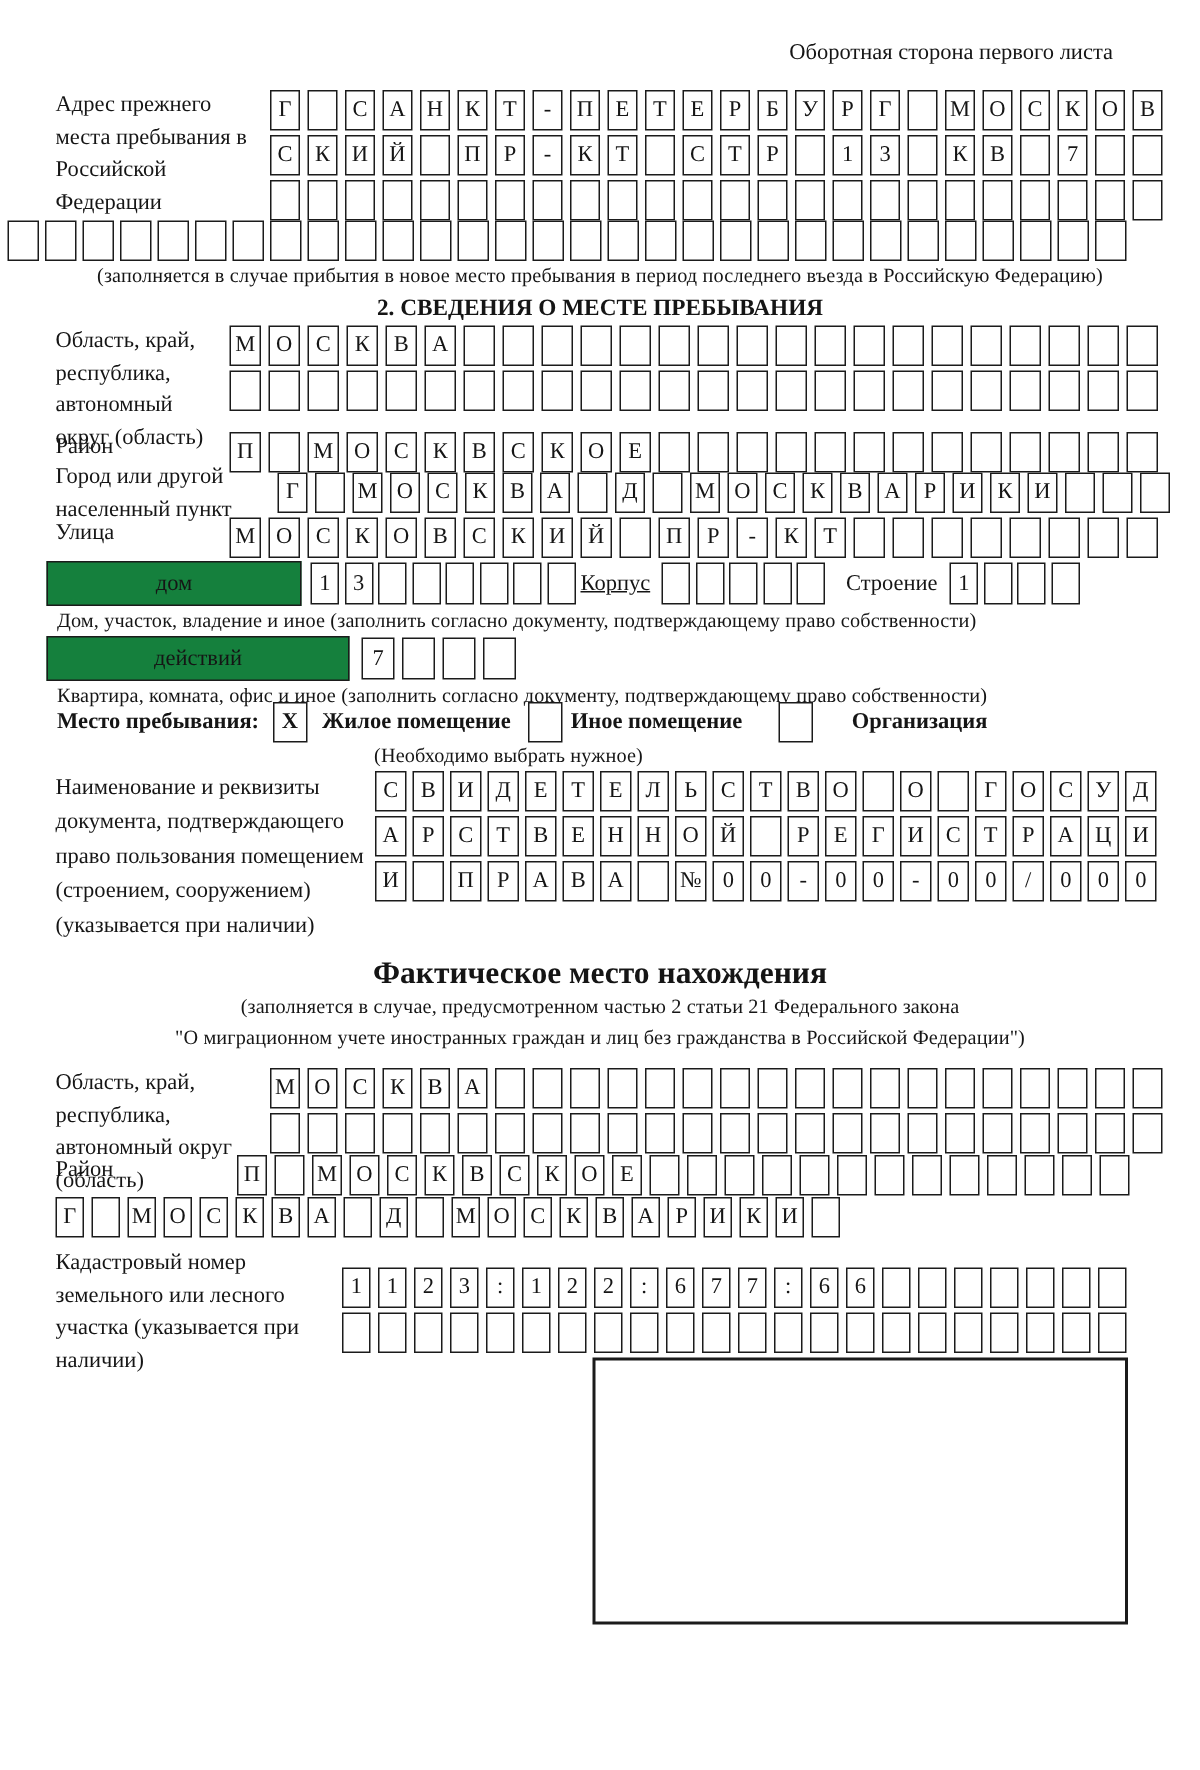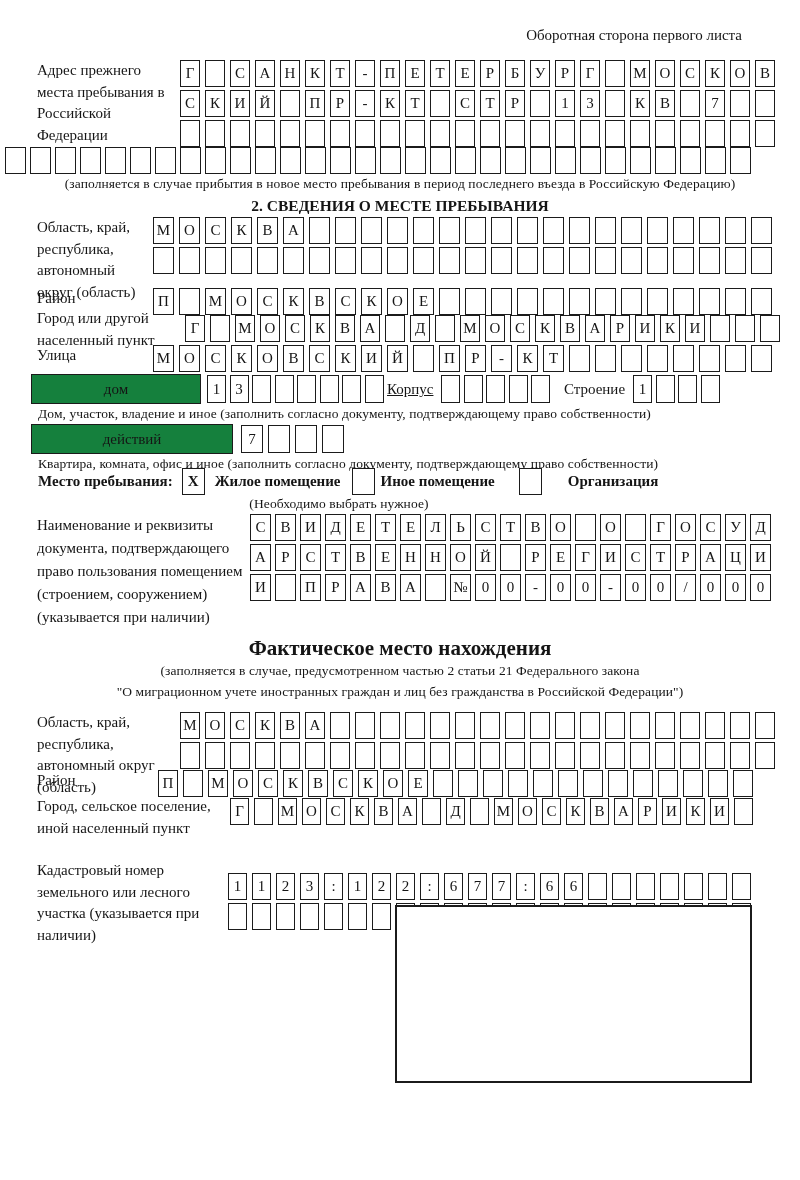--- a/index.html
+++ b/index.html
@@ -537,21 +537,20 @@
         <span class="cell"></span>
         <span class="cell"></span>
         <span class="cell"></span>
         <span class="cell"></span>
         <span class="cell"></span>
         <span class="cell"></span>
       </div>
   </div>
 
   <div class="abs frow" style="top:796px; left:37px;">
-    <div class="flabel" style="width:193px;">Город, сельское поселение, иной населенный пункт</div>
     <div class="cellrow p24" style="margin-top:2px;">
         <span class="cell">Г</span>
         <span class="cell"></span>
         <span class="cell">М</span>
         <span class="cell">О</span>
         <span class="cell">С</span>
         <span class="cell">К</span>
         <span class="cell">В</span>
         <span class="cell">А</span>
         <span class="cell"></span>
@@ -564,21 +563,21 @@
         <span class="cell">В</span>
         <span class="cell">А</span>
         <span class="cell">Р</span>
         <span class="cell">И</span>
         <span class="cell">К</span>
         <span class="cell">И</span>
         <span class="cell"></span>
       </div>
   </div>
 
-  <div class="abs frow" style="top:860px; left:37px;">
+  <div class="abs frow" style="top:832px; left:37px;">
     <div class="flabel" style="width:191px;">Кадастровый номер земельного или лесного участка (указывается при наличии)</div>
     <div class="cellcol" style="margin-top:13px;">
       <div class="cellrow p24">
           <span class="cell">1</span>
           <span class="cell">1</span>
           <span class="cell">2</span>
           <span class="cell">3</span>
           <span class="cell">:</span>
           <span class="cell">1</span>
           <span class="cell">2</span>

